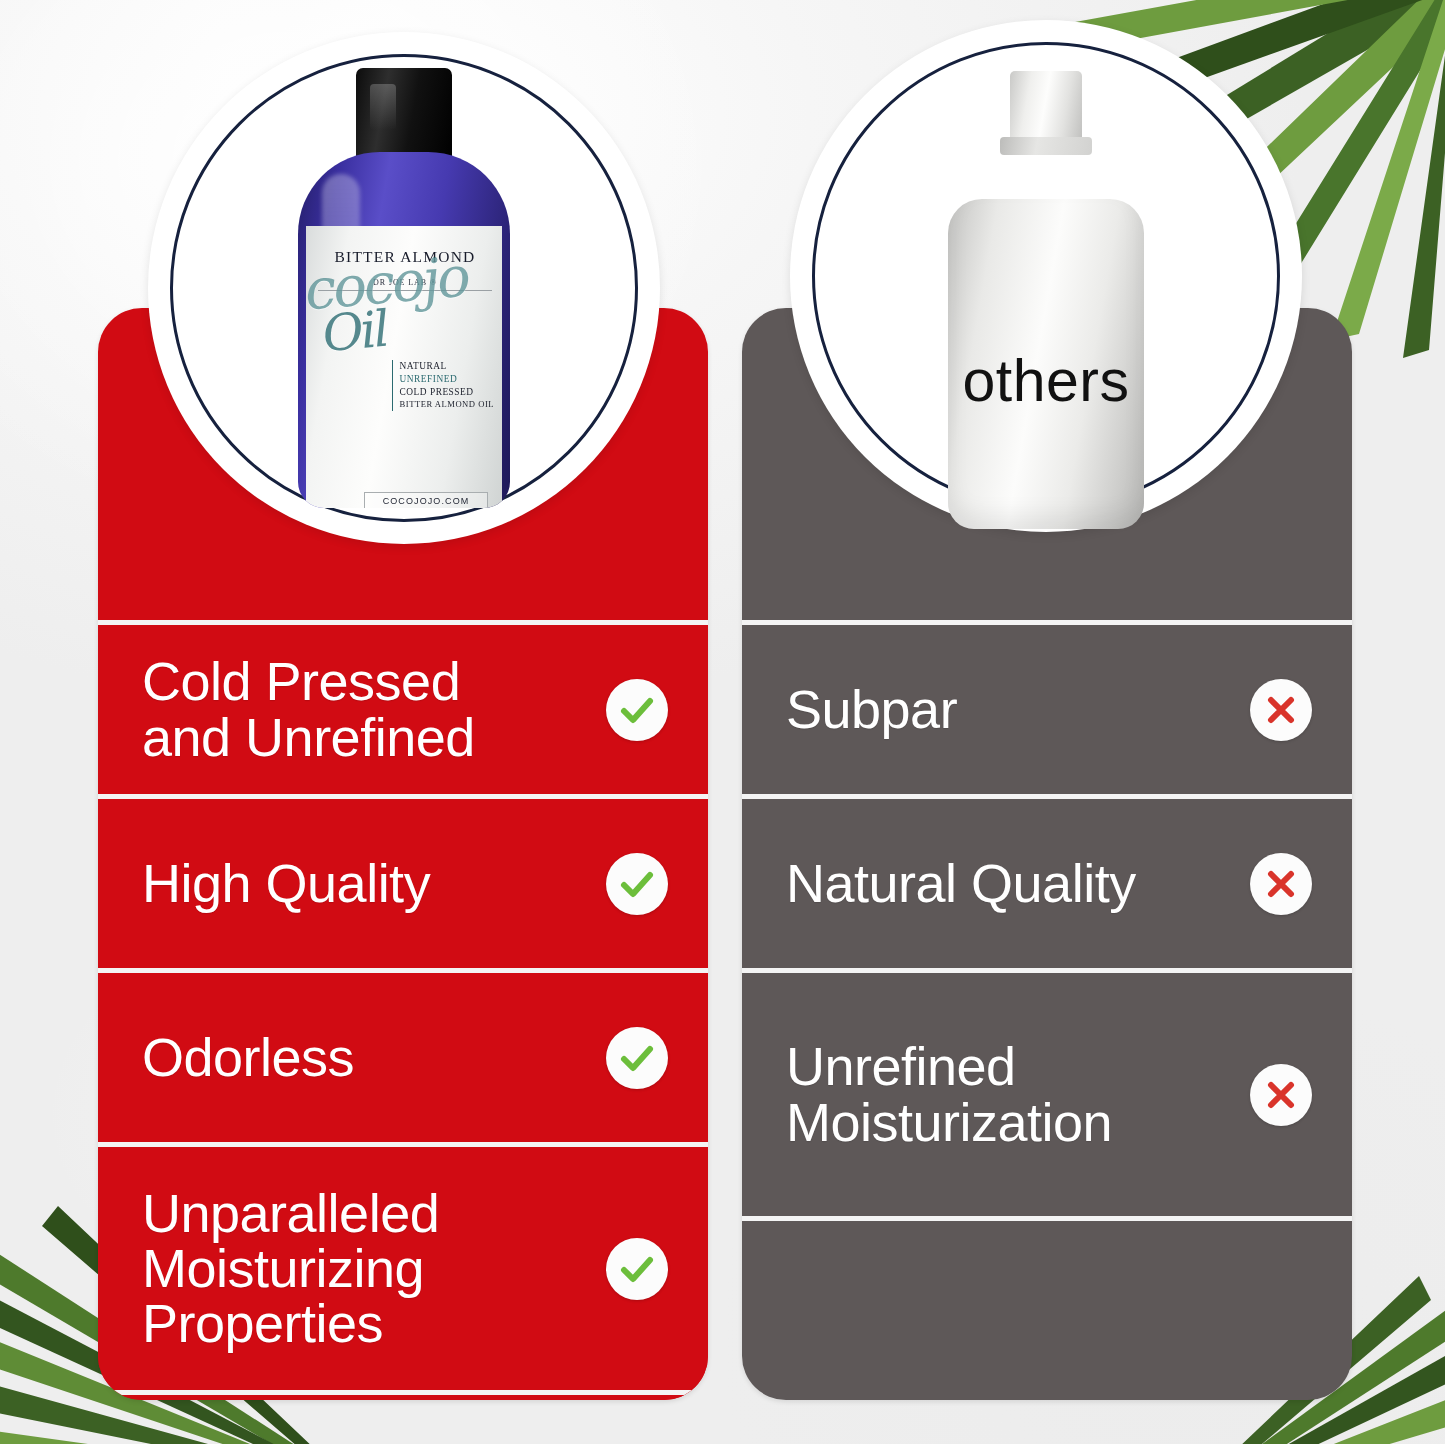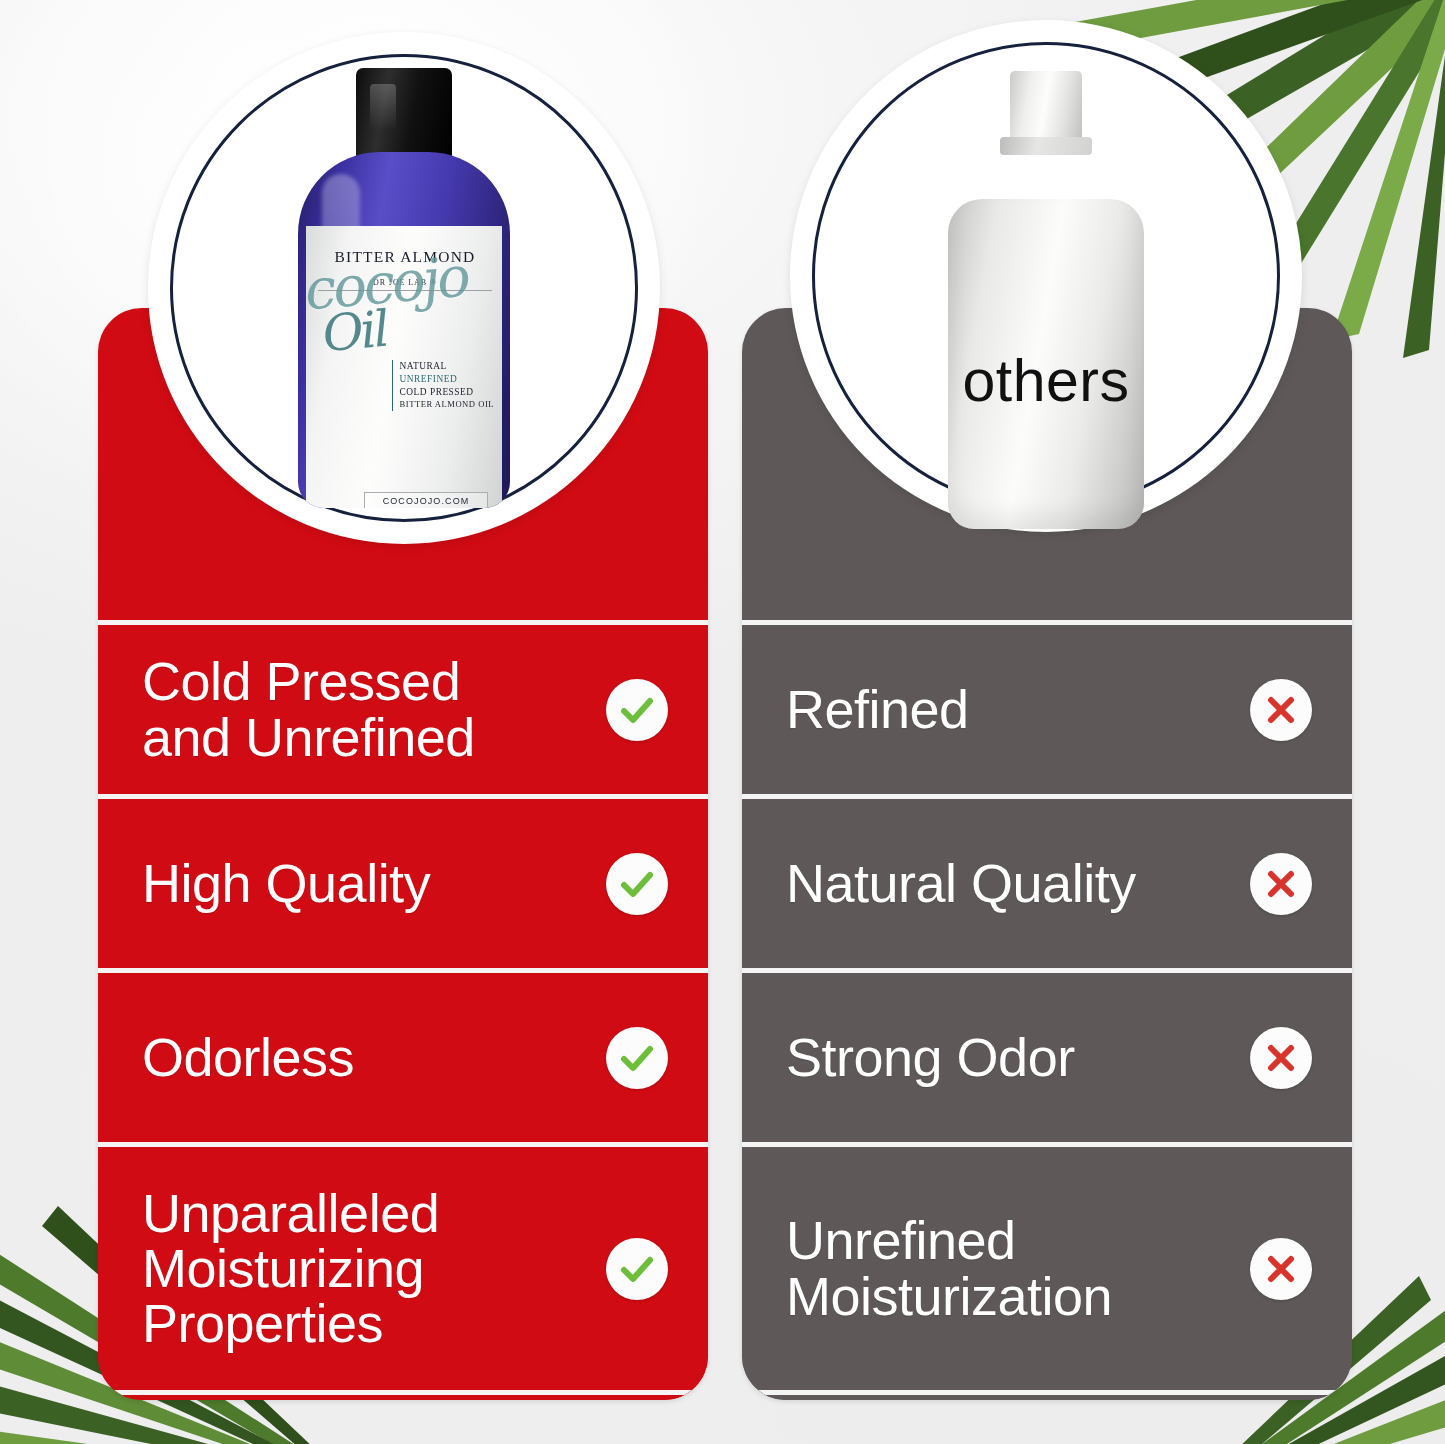--- a/index.html
+++ b/index.html
@@ -414,45 +414,37 @@
 
       <div class="row-tail"></div>
     </div>
   </div>
 
   <div class="col col-right">
     <div class="col-head"></div>
     <div class="rows">
 
       <div class="row r1">
-        <div class="row-label">Refined</div>
+        <div class="row-label">Subpar</div>
         <div class="mark">
           <svg width="42" height="42" viewBox="0 0 42 42">
             <path d="M11 11 L31 31 M31 11 L11 31" fill="none" stroke="#D9342B" stroke-width="6" stroke-linecap="round"></path>
           </svg>
         </div>
       </div>
 
       <div class="row r2">
         <div class="row-label">Natural Quality</div>
         <div class="mark">
           <svg width="42" height="42" viewBox="0 0 42 42">
             <path d="M11 11 L31 31 M31 11 L11 31" fill="none" stroke="#D9342B" stroke-width="6" stroke-linecap="round"></path>
           </svg>
         </div>
       </div>
 
-      <div class="row r3">
-        <div class="row-label">Strong Odor</div>
-        <div class="mark">
-          <svg width="42" height="42" viewBox="0 0 42 42">
-            <path d="M11 11 L31 31 M31 11 L11 31" fill="none" stroke="#D9342B" stroke-width="6" stroke-linecap="round"></path>
-          </svg>
-        </div>
-      </div>
 
       <div class="row r4">
         <div class="row-label">Unrefined
 Moisturization</div>
         <div class="mark">
           <svg width="42" height="42" viewBox="0 0 42 42">
             <path d="M11 11 L31 31 M31 11 L11 31" fill="none" stroke="#D9342B" stroke-width="6" stroke-linecap="round"></path>
           </svg>
         </div>
       </div>

